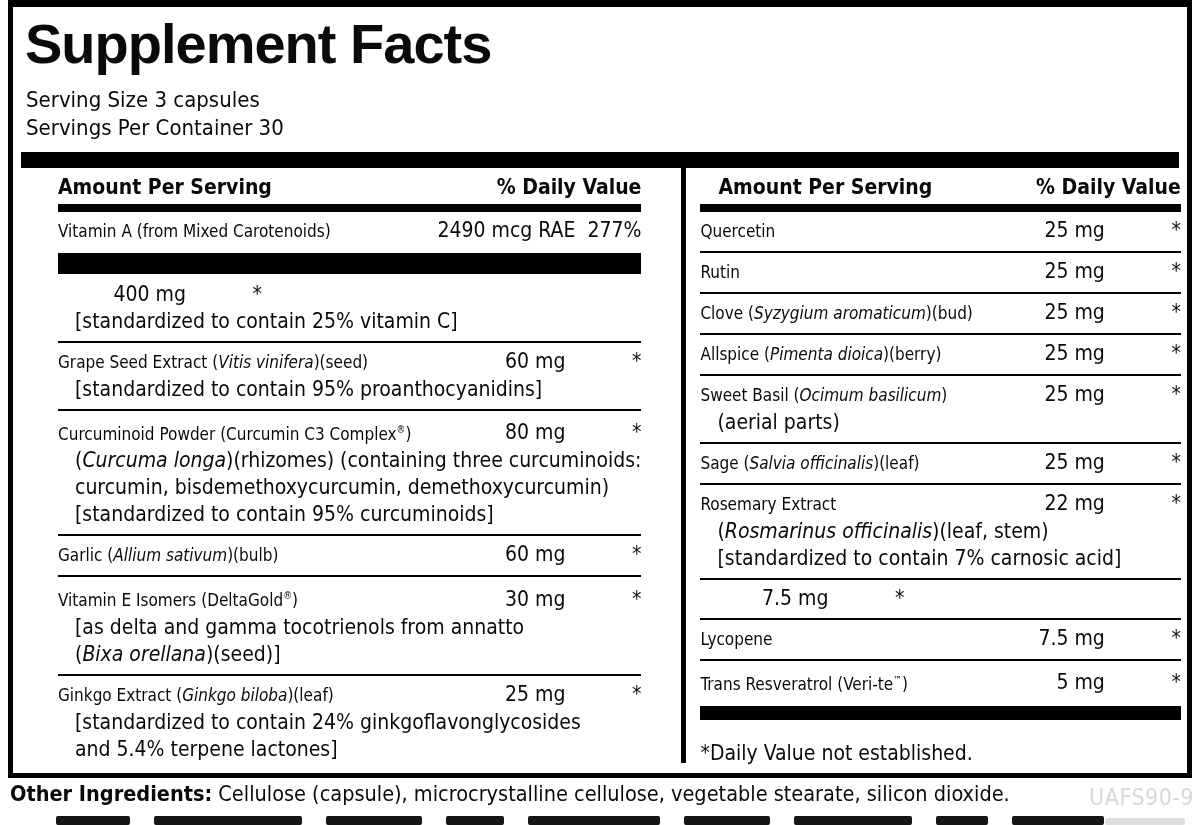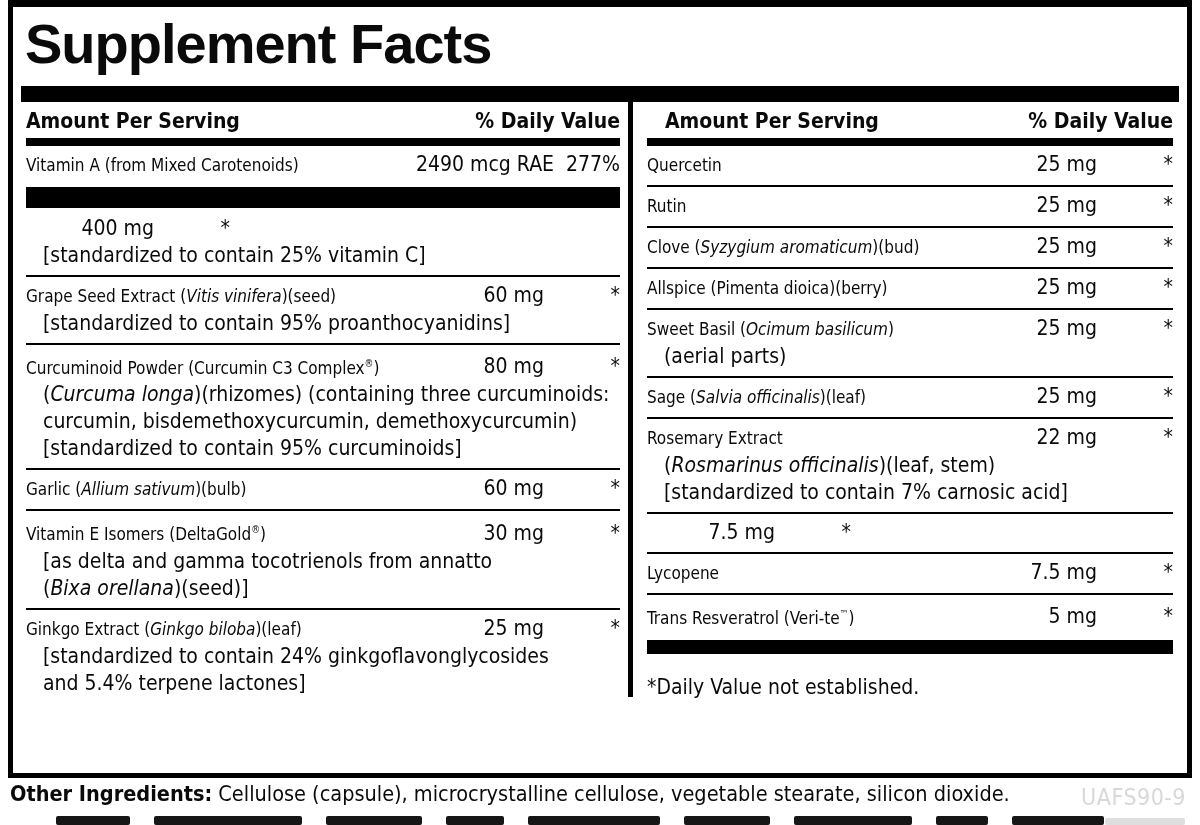--- a/index.html
+++ b/index.html
@@ -15,50 +15,54 @@
     border:5px solid #000;border-top-width:7px;box-sizing:border-box;background:#fff;
   }
   .title{
     font-family:"Liberation Sans",sans-serif;
     font-weight:bold;font-size:56px;letter-spacing:-1px;
     margin:8px 0 12px 12px;line-height:1.05;
   }
   .serving-block{margin:8px 0 0 13px;font-size:22px;line-height:28px;}
   .thickbar{height:16px;background:#000;margin:10px 8px 0 8px;}
   .cols{display:flex;margin:0 8px;height:595px;}
-  .col{box-sizing:border-box;}
+  .col{box-sizing:border-box;margin-left:32px;}
   .col-left{width:607px;padding:0 8px 0 5px;}
   .col-right{flex:1;border-left:5px solid #000;padding:0 6px 0 14px;}
   .colhead{display:flex;justify-content:space-between;align-items:flex-end;
     font-weight:bold;font-size:21px;padding:7px 0 5px;}
   .col-right .colhead{padding-left:18px;}
   .hbar{height:8px;background:#000;}
   .row{padding:5px 0 6px;}
   .row-line{display:flex;align-items:baseline;}
   .name{flex:1;padding-right:4px;white-space:nowrap;font-size:17px;line-height:27px;}
   .amt{width:128px;text-align:right;white-space:nowrap;font-size:21px;line-height:27px;}
   .dv{width:76px;text-align:right;white-space:nowrap;font-size:21px;line-height:27px;}
   .sub{padding-left:17px;white-space:nowrap;font-size:21px;line-height:27px;}
   .rule{height:2px;background:#000;}
   .bar-thick{height:21px;background:#000;margin:2px 0;}
   .bar-thin{height:14px;background:#000;margin-top:3px;}
   .footnote{font-size:21px;padding-top:21px;}
   sup{font-size:58%;}
   .other-line{position:absolute;left:10px;top:781px;font-size:21.5px;white-space:nowrap;}
   .other-label{font-weight:bold;}
-  .product-code{position:absolute;right:14px;top:784px;font-size:23px;color:#d8d8d8;letter-spacing:0.5px;margin-left:12px;}
+  .product-code{position:absolute;right:6px;top:784px;font-size:23px;color:#d8d8d8;letter-spacing:0.5px;margin-left:12px;}
   .cutoff-row{position:absolute;left:56px;top:816px;height:9px;overflow:hidden;display:flex;gap:24px;align-items:flex-start;}
   .cutoff-row span{display:block;height:9px;background:#161616;border-radius:2px;}
   .cutoff-code{position:absolute;right:15px;top:818px;width:80px;height:7px;background:#dedede;border-radius:2px;}
 </style>
 </head>
 <body>
 
 <div class="label-box">
   <div class="title">Supplement Facts</div>
+  <div class="serving-block">
+    <div>Serving Size 3 capsules</div>
+    <div>Servings Per Container 30</div>
+  </div>
   <div class="thickbar"></div>
   <div class="cols">
     <div class="col col-left" id="col-0">
         <div class="colhead">
           <span>Amount Per Serving</span>
           <span>% Daily Value</span>
         </div>
         <div class="hbar"></div>
         <div class="row">
           <div class="row-line">
@@ -149,21 +153,21 @@
         <div class="row">
           <div class="row-line">
             <div class="name"><span>Clove (</span><span style="font-style: italic;">Syzygium aromaticum</span><span>)(bud)</span></div>
             <div class="amt">25 mg</div>
             <div class="dv">*</div>
           </div>
         </div>
         <div class="rule"></div>
         <div class="row">
           <div class="row-line">
-            <div class="name"><span>Allspice (</span><span style="">Pimenta dioica</span><span>)(berry)</span></div>
+            <div class="name"><span>Allspice (</span><span style="font-style: italic;">Pimenta dioica</span><span>)(berry)</span></div>
             <div class="amt">25 mg</div>
             <div class="dv">*</div>
           </div>
         </div>
         <div class="rule"></div>
         <div class="row">
           <div class="row-line">
             <div class="name"><span>Sweet Basil (</span><span style="font-style: italic;">Ocimum basilicum</span><span>)</span></div>
             <div class="amt">25 mg</div>
             <div class="dv">*</div>

